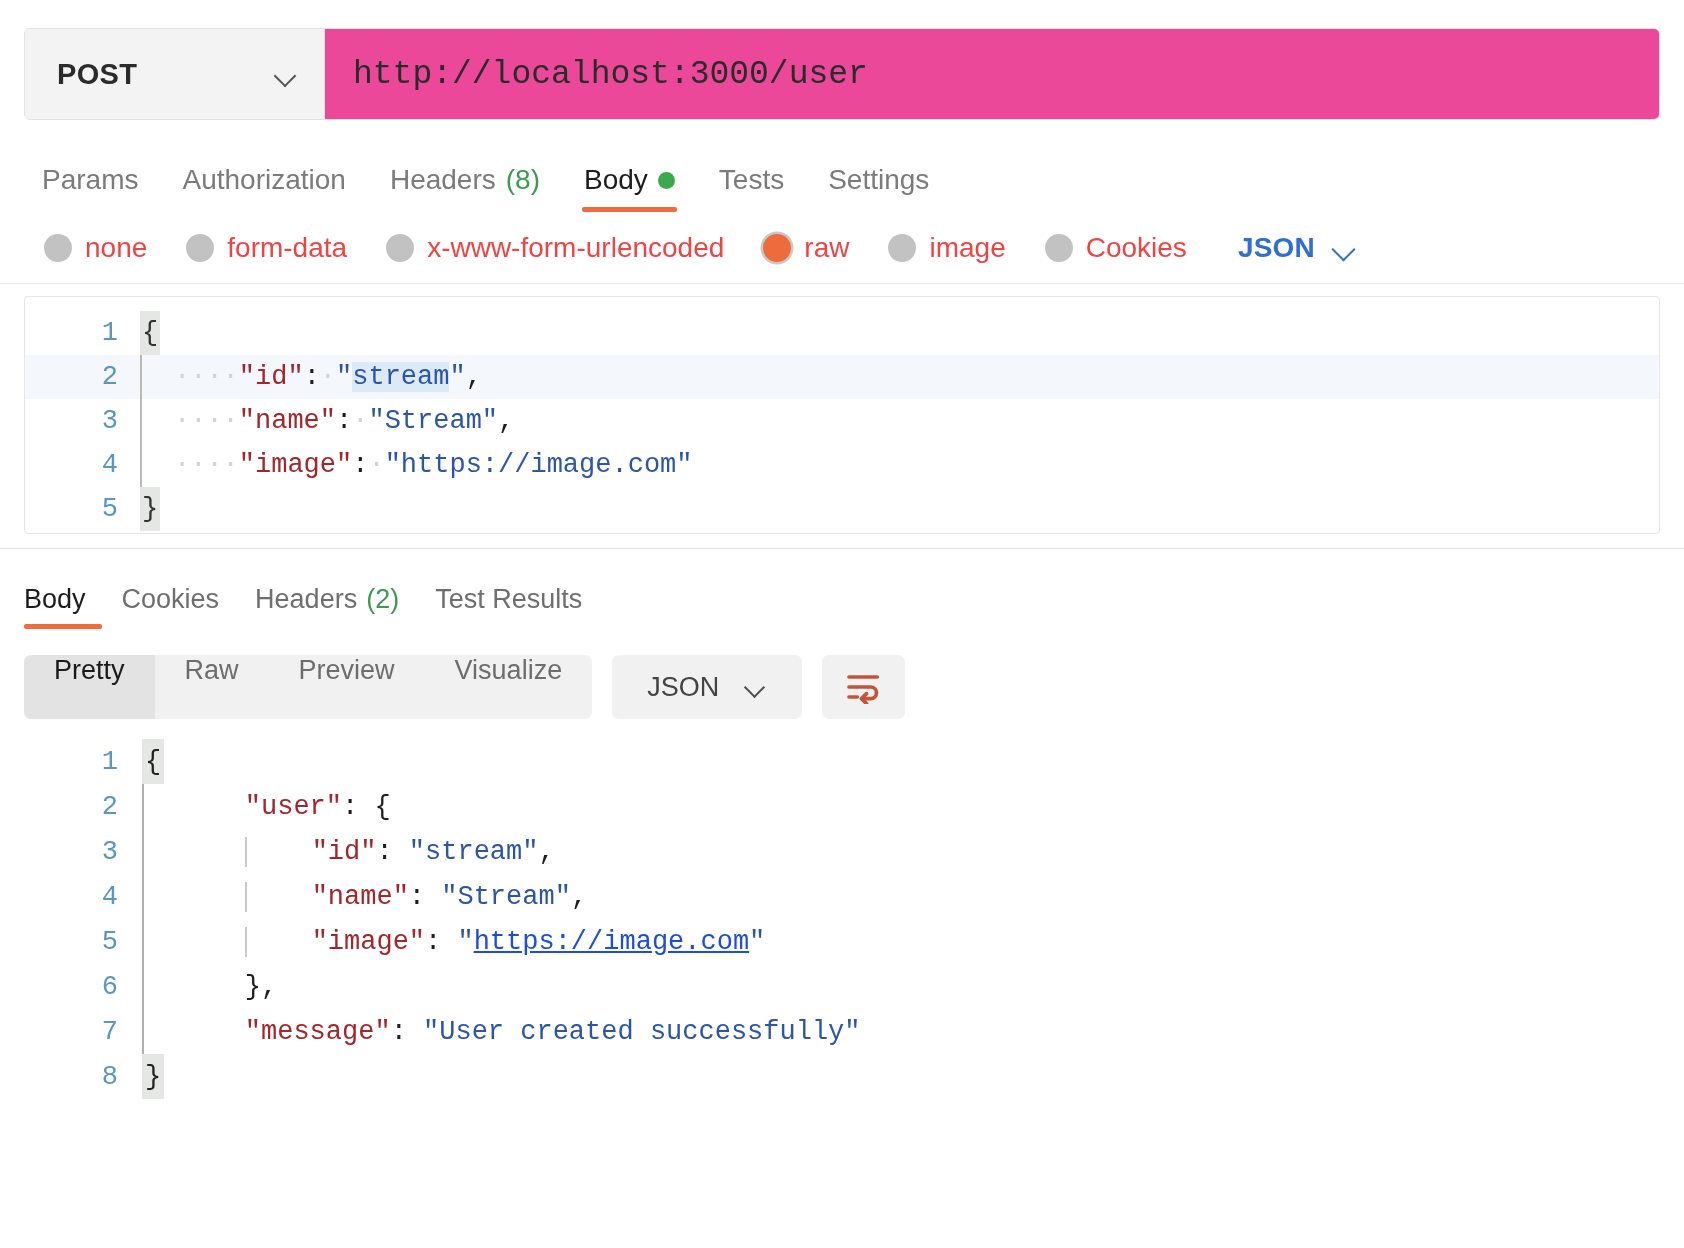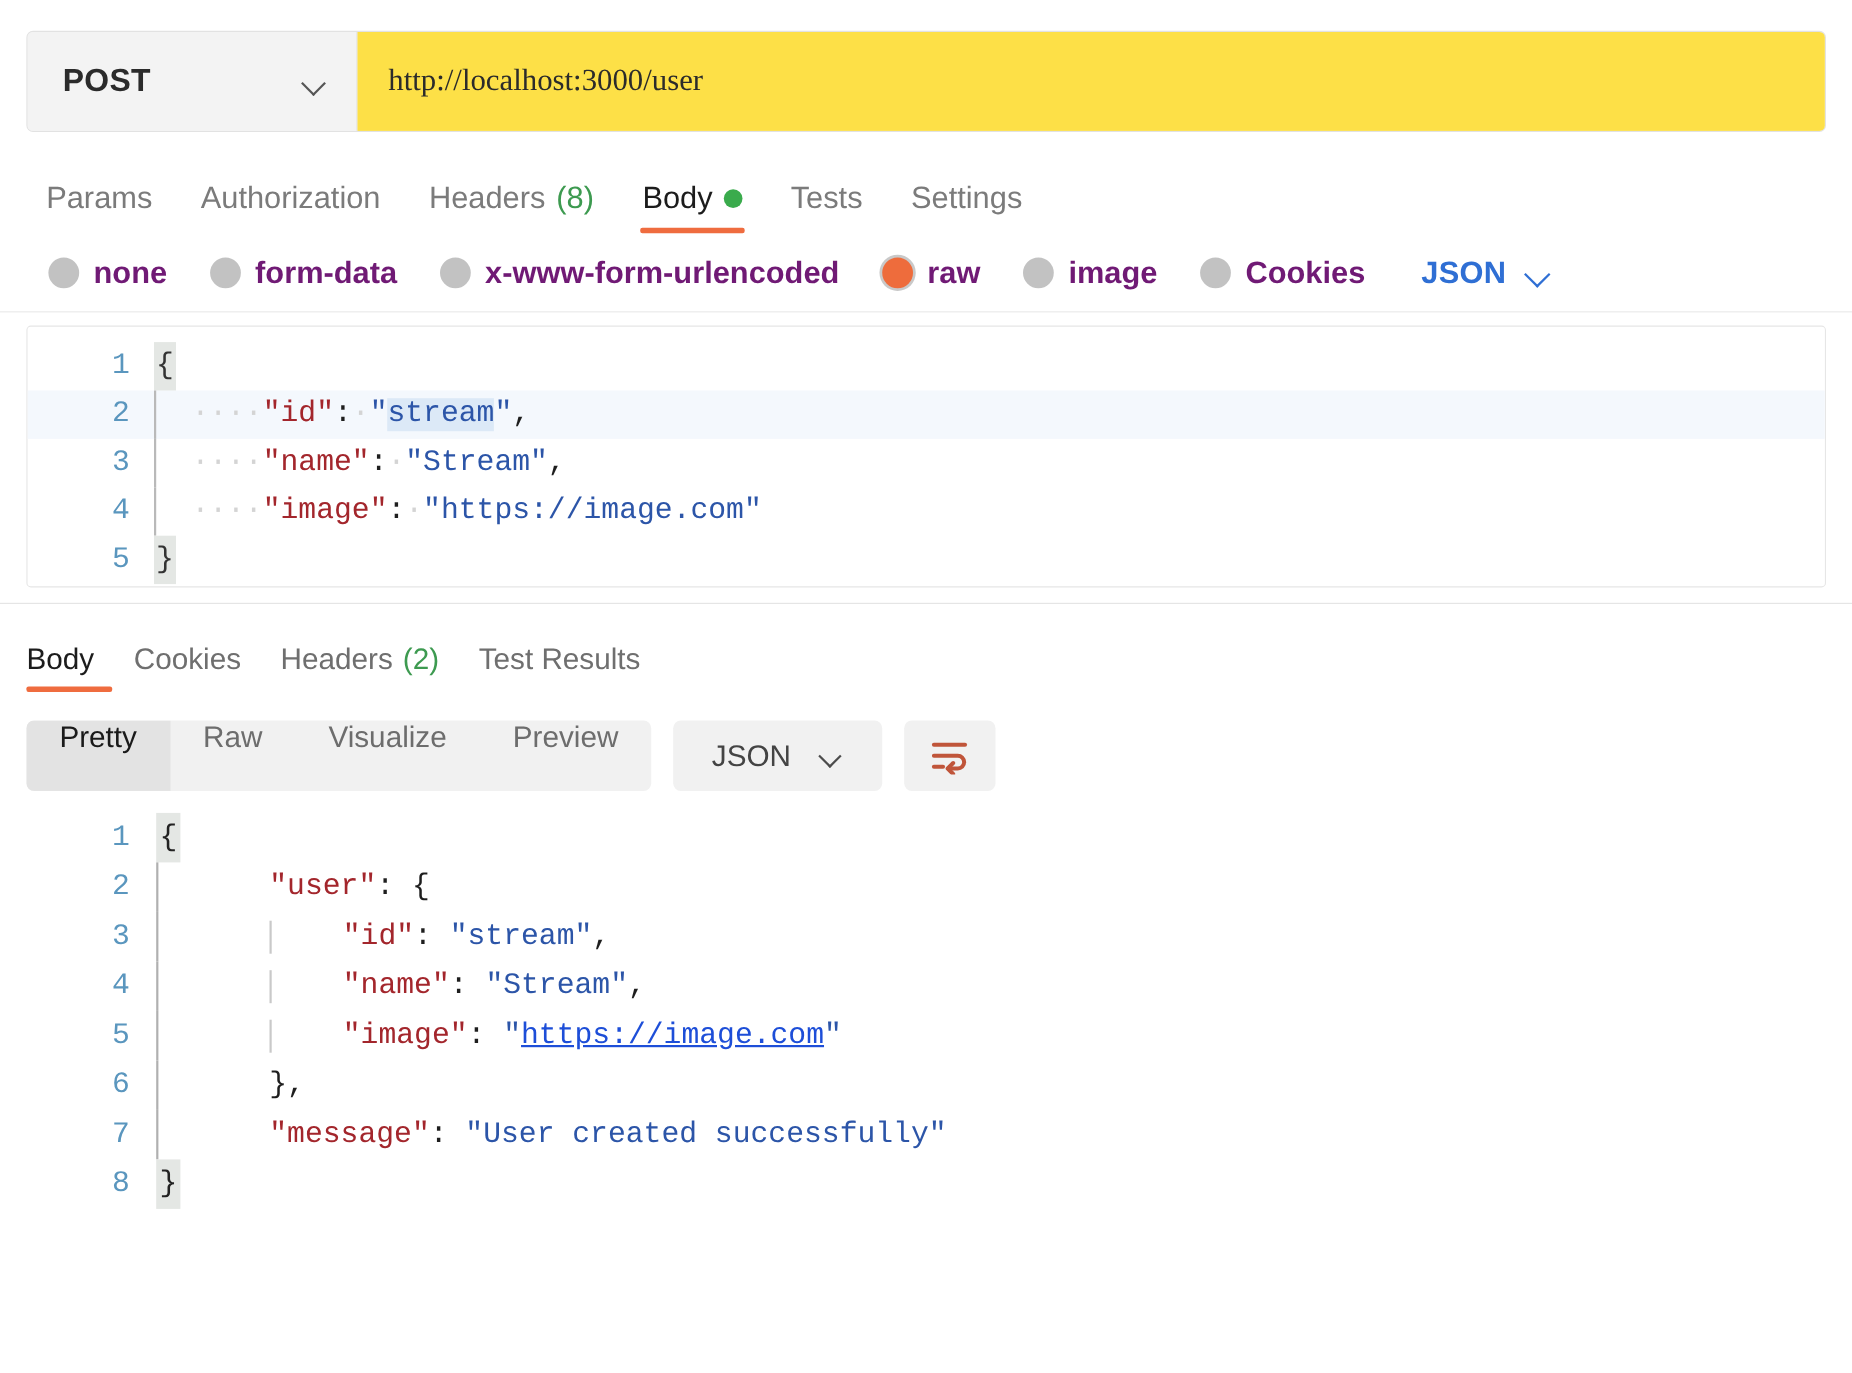--- a/index.html
+++ b/index.html
@@ -52,26 +52,26 @@
     width: 14px; height: 14px;
     border-right: 2.4px solid #555;
     border-bottom: 2.4px solid #555;
     transform: rotate(45deg);
   }
   .url-input {
     flex: 1;
     display: flex;
     align-items: center;
     padding-left: 28px;
-    font-size: 28px;
+    font-size: 33px;
     color: #2b2b2b;
-    background: #fde047;
+    background: #ec4899;
     border: none;
     outline: none;
-    font-family: Liberation Serif, serif;
+    font-family: Liberation Mono, monospace;
   }
 
   
   .req-tabs {
     display: flex;
     align-items: flex-end;
     padding: 0 24px;
     margin-top: 30px;
     height: 62px;
   }
@@ -126,22 +126,21 @@
     border-radius: 50%;
     background: #c2c2c2;
     flex: none;
   }
   .radio-item.selected .radio-dot {
     background: #ee6c3c;
     box-shadow: 0 0 0 2.5px #c9c9c9;
   }
   .radio-label {
     font-size: 28px;
-    color: #701a75;
-    font-weight: bold;
+    color: #ef4444;
   }
   .json-select {
     display: flex;
     align-items: center;
     gap: 18px;
     margin-left: 12px;
     cursor: pointer;
   }
   .json-select .txt {
     font-size: 28px;
@@ -466,24 +465,24 @@
 
   <div class="resp-toolbar">
     <div class="seg-group">
       <div class="seg active">
         <span>Pretty</span>
       </div>
       <div class="seg">
         <span>Raw</span>
       </div>
       <div class="seg">
+        <span>Preview</span>
+      </div>
+      <div class="seg">
         <span>Visualize</span>
-      </div>
-      <div class="seg">
-        <span>Preview</span>
       </div>
     </div>
 
     <div class="fmt-select">
       <span class="txt">JSON</span>
       <span class="chev-gray"></span>
     </div>
 
     <div class="wrap-btn">
       <svg width="40" height="34" viewBox="0 0 24 20">

